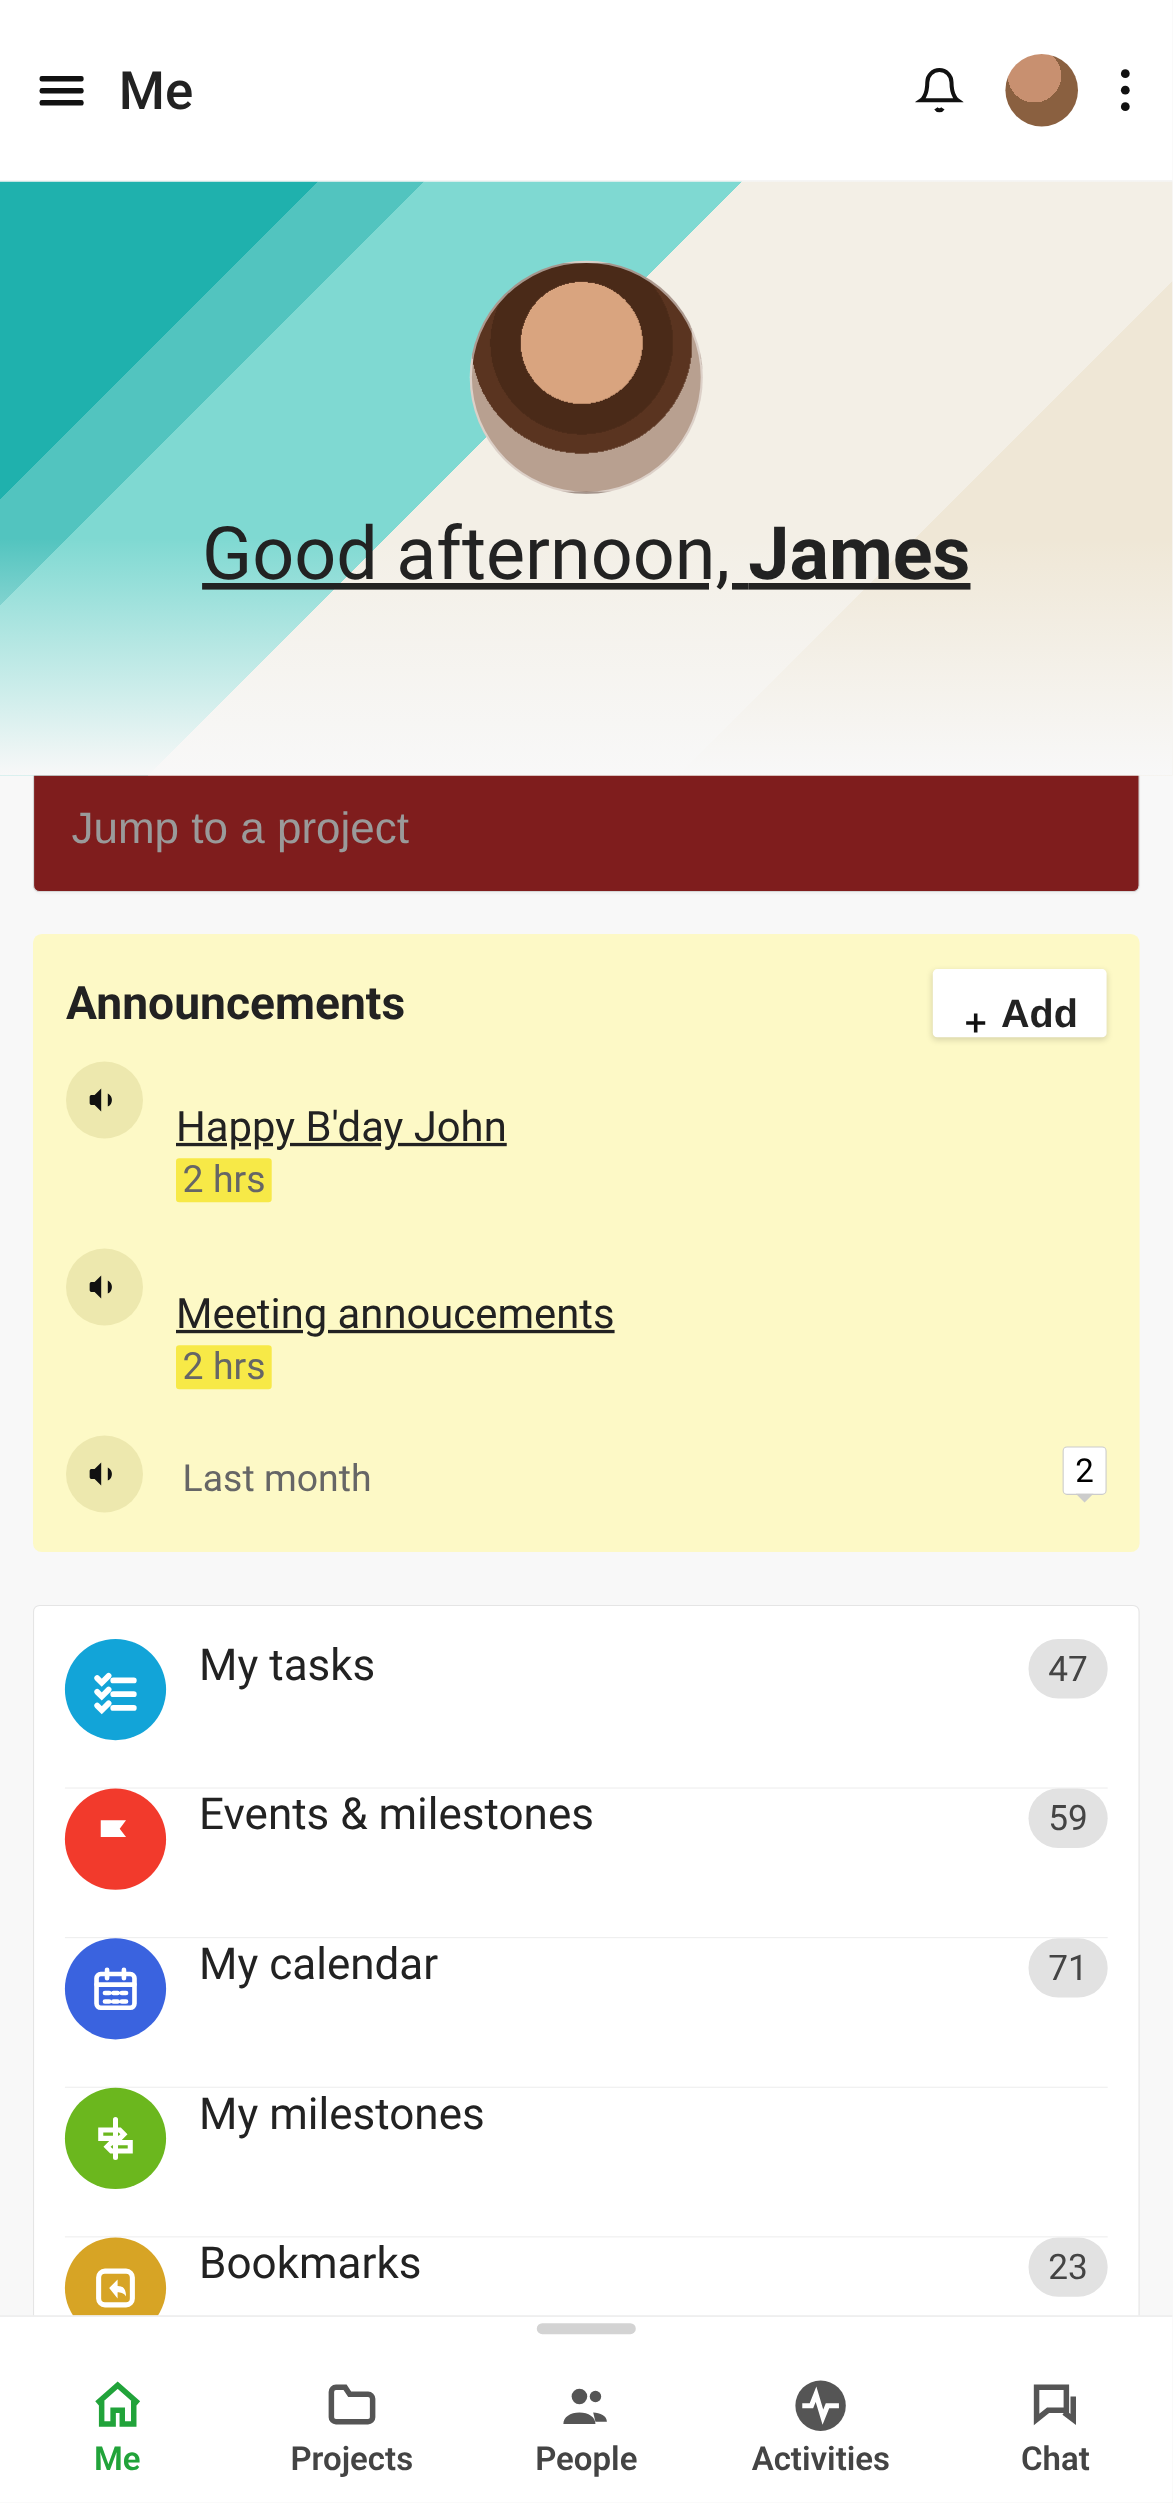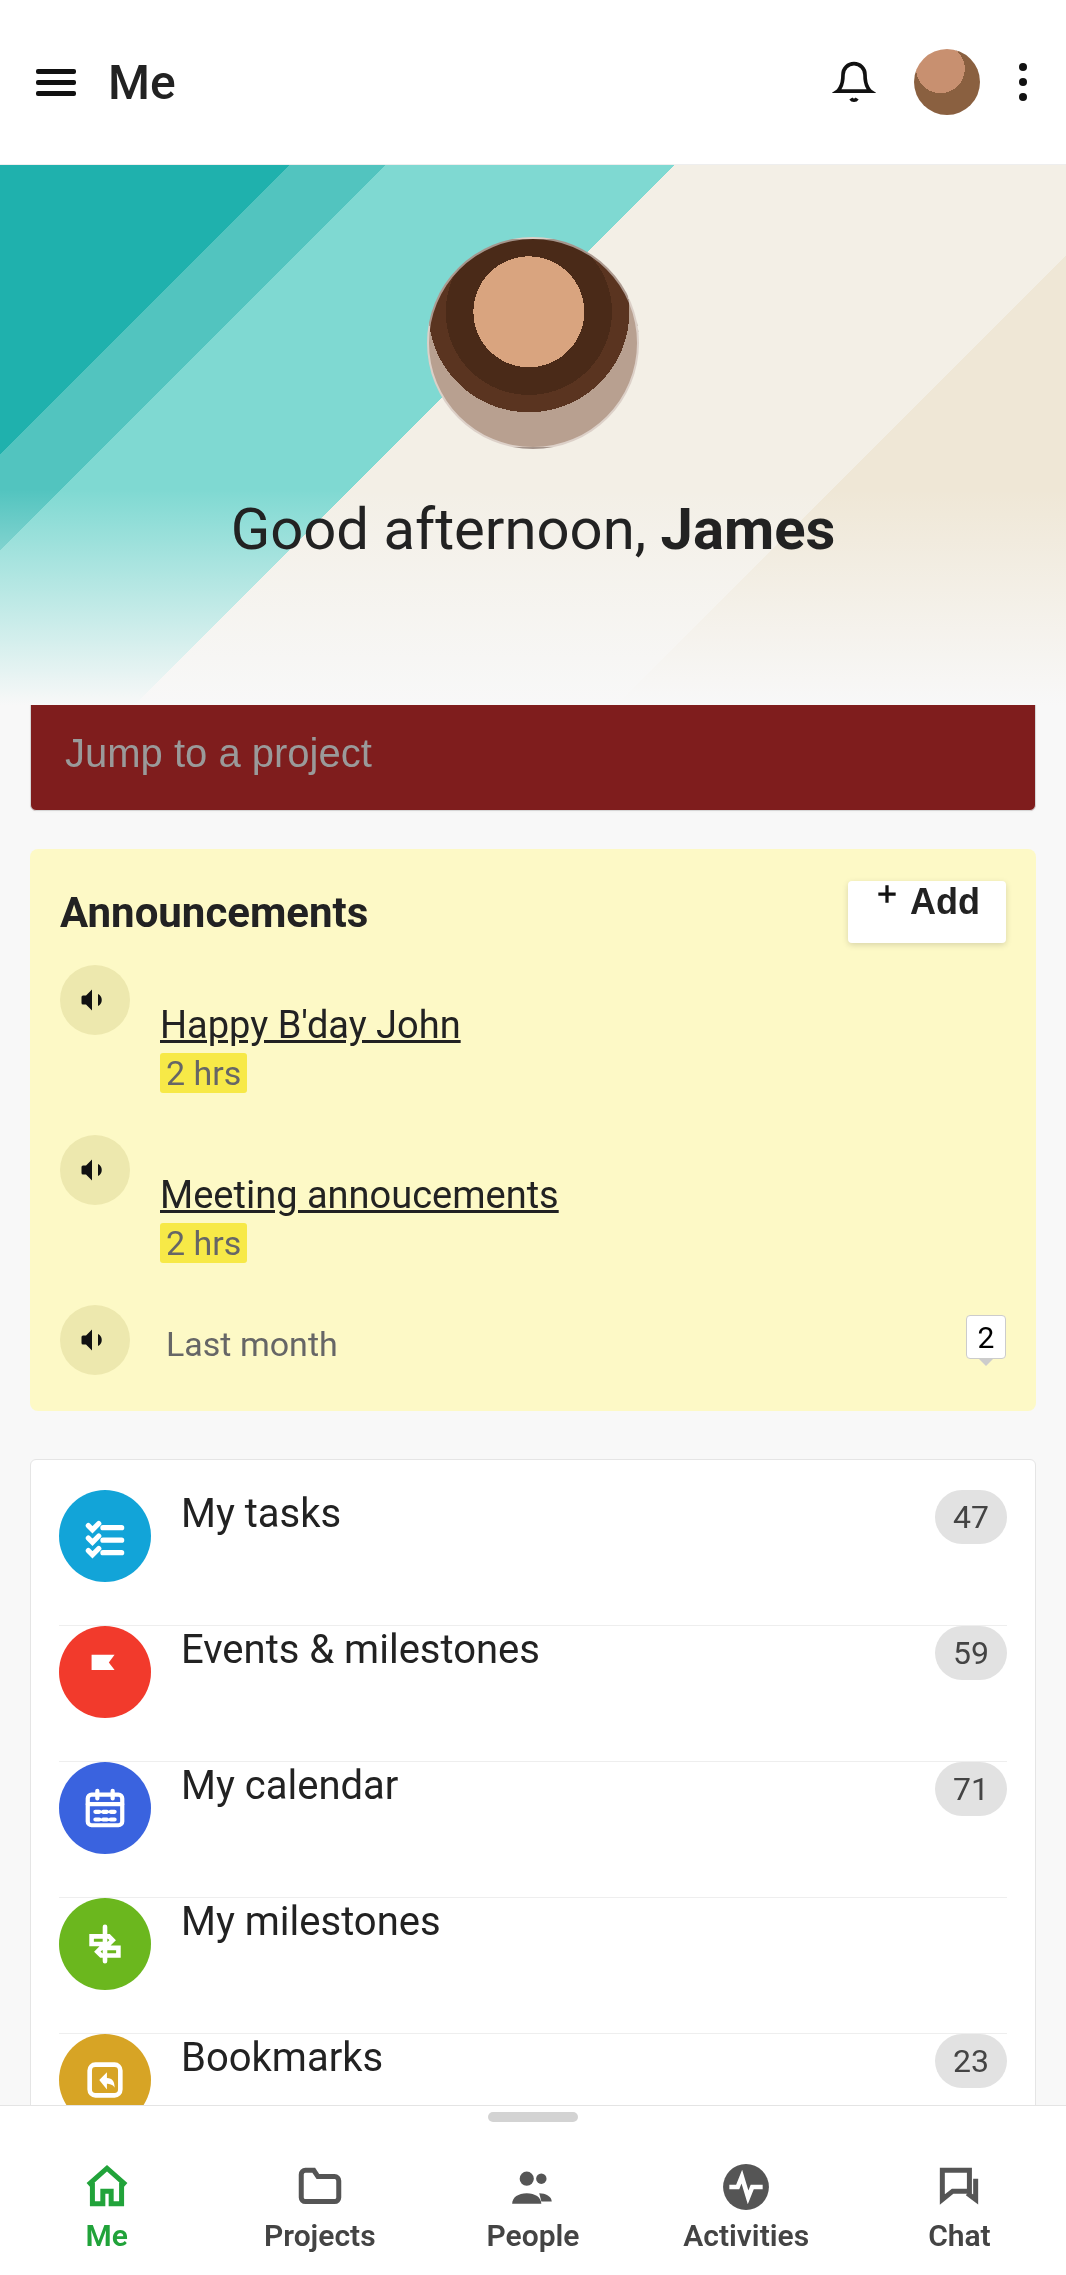--- a/index.html
+++ b/index.html
@@ -44,21 +44,21 @@
       linear-gradient(180deg, rgba(248,248,248,0) 60%, rgba(248,248,248,1) 100%),
       linear-gradient(135deg, #1fb1ad 0 18%, #52c4bf 18% 24%, #7fd9d2 24% 42%, #f3efe6 42% 72%, #efe7d6 72% 100%);
     display:flex; flex-direction:column; align-items:center;
     padding-top: 72px;
   }
   .avatar-lg {
     width: 212px; height: 212px; border-radius:50%;
     background: radial-gradient(circle at 48% 35%, #d9a47f 0 32%, #4a2a18 32% 48%, #5a3420 48% 58%, #b8a090 58% 100%);
     border: 2px solid rgba(255,255,255,0.5);
   }
-  .greeting { margin-top: 46px; font-size: 58px; color:#222; }
+  .greeting { margin-top: 16px; font-size: 67px; color:#222;text-decoration:underline; }
   .greeting .name { font-weight: 700; }
 
   
   .search-wrap { padding: 0 30px; margin-top: -10px;}
   .search-input {
     width: 100%; height: 116px;
     border: 1.5px solid #d6d6d6;
     background:#7f1d1d; border-radius: 6px;
     font-size: 40px; padding: 0 34px; color:#999;
     box-shadow: 0 1px 2px rgba(0,0,0,0.03);
@@ -75,21 +75,21 @@
   .ann-head {
     display:flex; align-items:center; justify-content:space-between;
     margin-bottom: 16px;
   }
   .ann-title { font-size: 42px; font-weight:700; color:#222; }
   .add-btn {
     background:#fff; height: 62px; padding: 0 26px;
     border:none; border-radius:4px;
     box-shadow: 0 2px 6px rgba(0,0,0,0.15);
     font-size:36px; font-weight:700; color:#222;
-    display:flex; align-items:flex-start; gap:10px;
+    display:flex; align-items:flex-end; gap:10px;
   }
   .ann-item {
     display:flex; align-items:flex-start; gap: 30px;
     margin-bottom: 36px;
   }
   .ann-icon {
     width: 70px; height:70px; border-radius:50%;
     background: #ede8ae;
     display:flex; align-items:center; justify-content:center;
     flex-shrink:0; margin-top: 6px;

